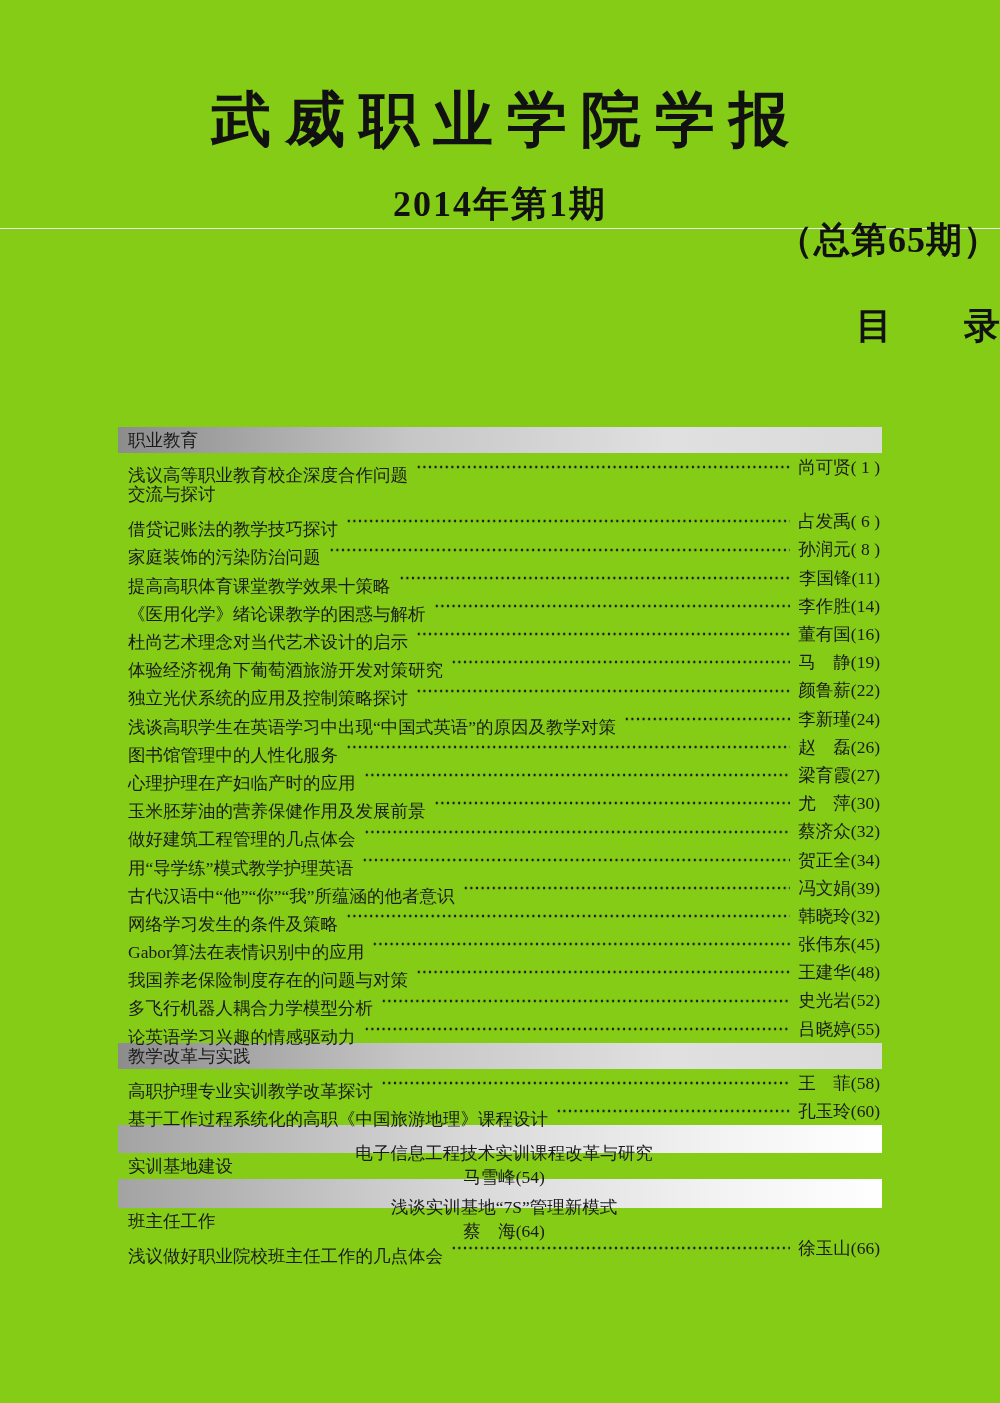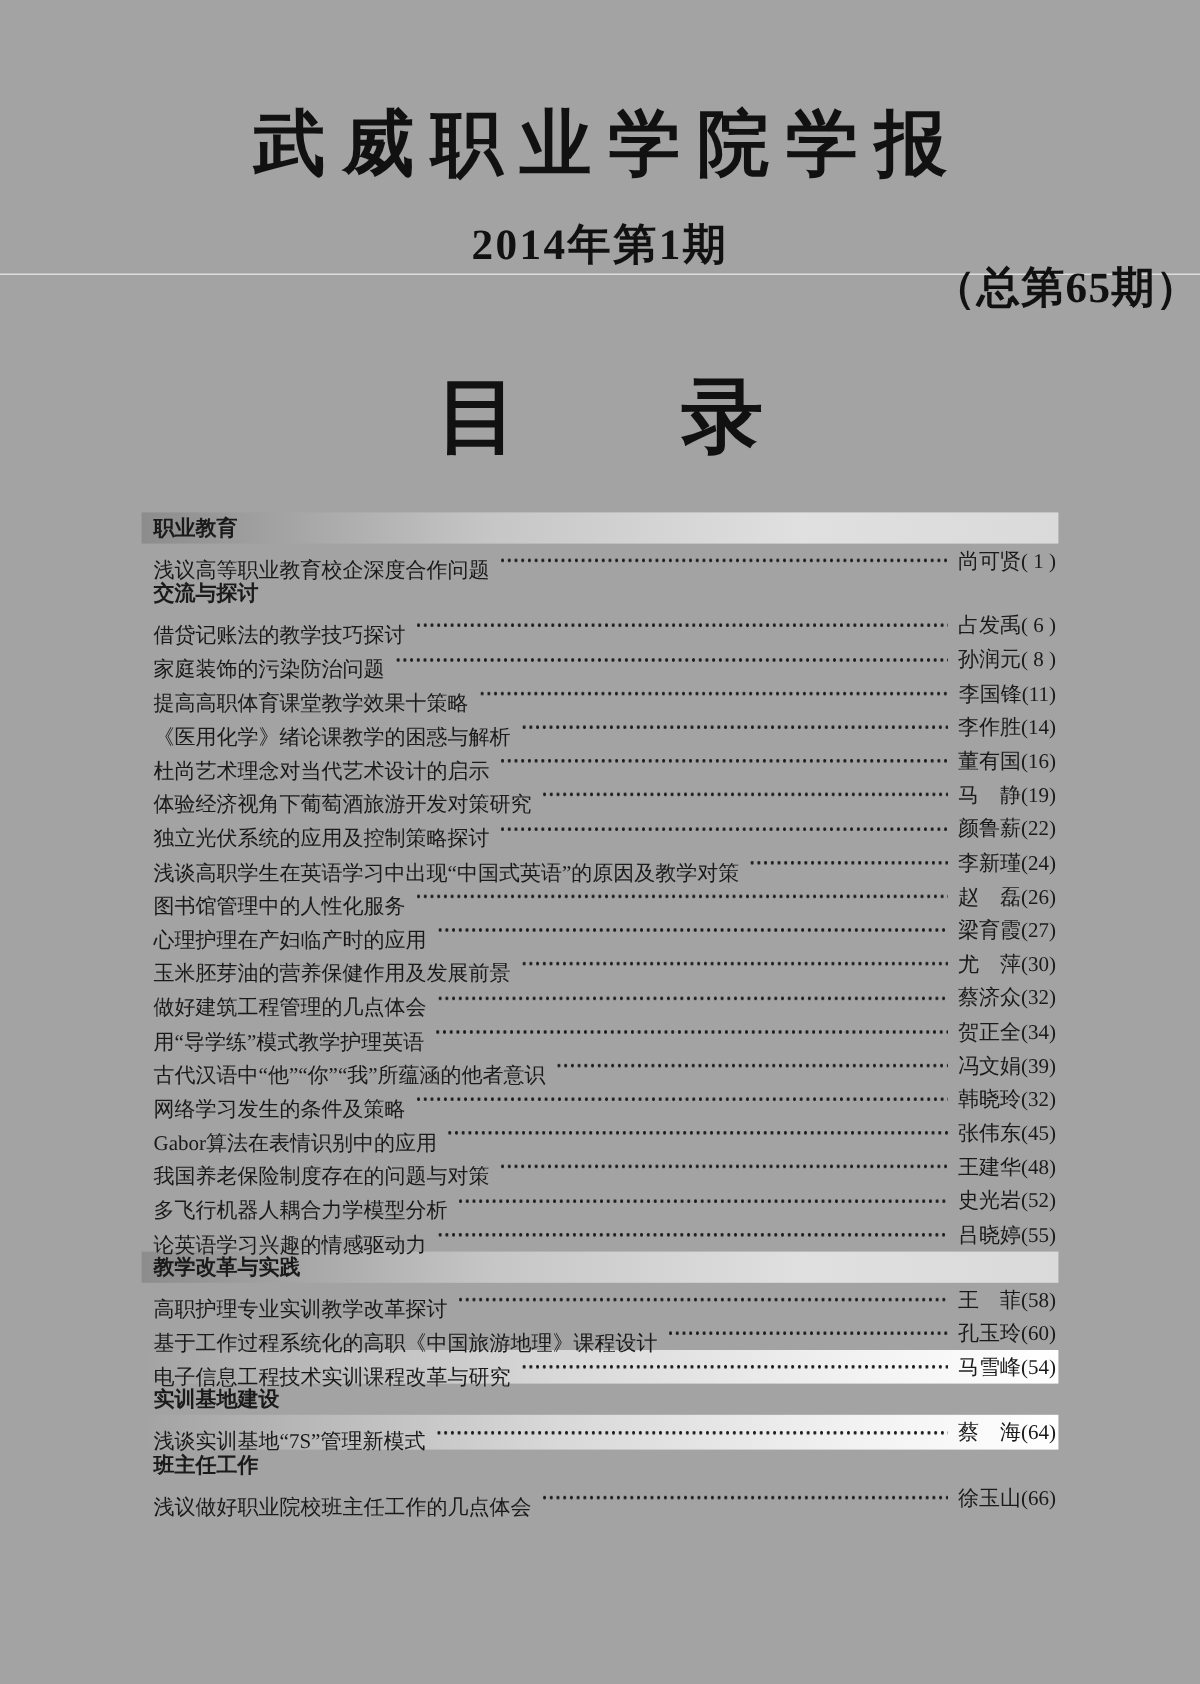--- a/index.html
+++ b/index.html
@@ -11,21 +11,21 @@
     width: 1000px;
     height: 1403px;
     position: relative;
     font-family: "Liberation Serif", "DejaVu Serif", serif;
     color: #111111;
     overflow: hidden;
   }
   .page {
     position: absolute;
     inset: 0;
-    background: #a3a3a3;
+    background: #84cc16;
   }
   .faint-rule {
     position: absolute;
     top: 228px;
     left: 0;
     width: 1000px;
     height: 1px;
     background: var(--rule-color, #ebebeb);
     z-index: 0;
   }
@@ -65,41 +65,41 @@
     font-weight: bold;
     letter-spacing: 1px;
     z-index: 1;
   }
   .toc-title {
     position: absolute;
     top: 302px;
     left: 0;
     width: 100%;
     margin: 0;
-    text-align: center;
-    font-size: 68px;
+    text-align: right;
+    font-size: 36px;
     font-weight: bold;
     z-index: 1;
     white-space: pre;
   }
   .toc {
     position: absolute;
     top: 427px;
     left: 118px;
     width: 764px;
     z-index: 1;
   }
   .sec {
     height: 26px;
     display: flex;
     align-items: center;
     padding-left: 10px;
     box-sizing: border-box;
     font-family: "Liberation Sans", "DejaVu Sans", sans-serif;
-    font-weight: bold;
+    font-weight: normal;
     font-size: 17.5px;
     color: #1a1a1a;
   }
   .sec.band {
     background: linear-gradient(to right,
       var(--band-dark, #8c8c8c) 0%,
       #c6c6c6 38%,
       #e0e0e0 72%,
       var(--band-light, #dadada) 100%);
   }
@@ -111,20 +111,21 @@
     box-sizing: border-box;
     font-size: 17.5px;
     color: #1a1a1a;
   }
   .row.band {
     background: linear-gradient(to right,
       var(--entry-band-dark, #a3a3a3) 0%,
       #d8d8d8 45%,
       #f2f2f2 78%,
       #ffffff 100%);
+    flex-direction: column;
   }
   .entry-title {
     white-space: nowrap;
     flex: 0 0 auto;
     margin-top: 16px;
   }
   .leader {
     flex: 1 1 auto;
     align-self: stretch;
     margin: 0 8px;

